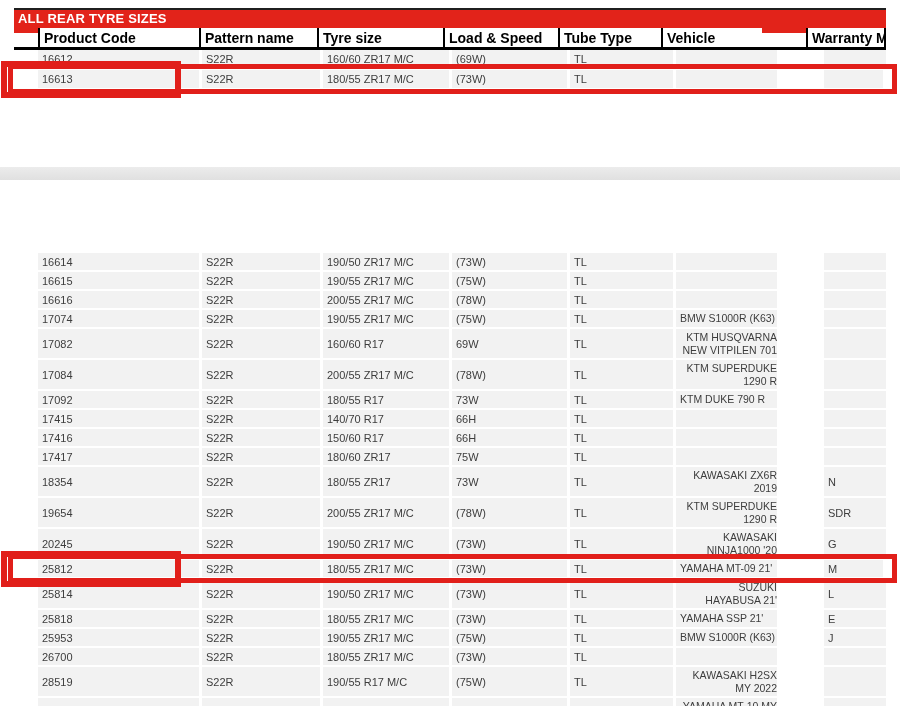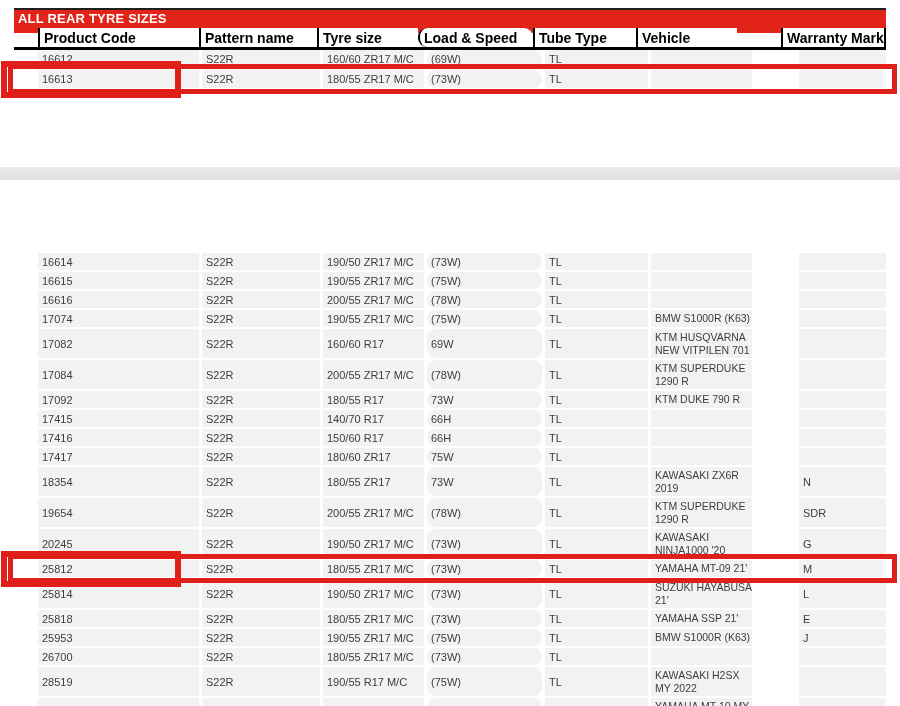--- a/index.html
+++ b/index.html
@@ -40,22 +40,22 @@
     box-sizing:border-box;background:var(--row-bg);
     margin-right:3px;
     font-size:11px;color:#3d3d3d;
     display:flex;align-items:center;padding:1px 0 1px 4px;
     min-height:17px;
   }
   .row-top .cell{min-height:18px;}
   .cell:last-child{margin-right:0;}
   .cell.c-vehicle{font-size:10.5px;line-height:12.5px;padding-top:2px;padding-bottom:2px;}
   
-  .w0{width:161px;margin-left:24px;} .w1{width:118px;} .w2{width:101px;}
-  .w3{width:115px;border-radius:9px;} .w4{width:103px;} .w5{width:101px;} .w6{width:132px;flex:1;margin-left:44px;}
+  .w0{width:161px;margin-left:24px;} .w1{width:118px;} .w2{width:126px;}
+  .w3{width:115px;} .w4{width:103px;} .w5{width:101px;text-align:right;} .w6{width:132px;flex:1;margin-left:44px;}
   
   .divider{
     position:absolute;left:0;top:167px;width:900px;height:13px;
     background:linear-gradient(#ececec,#e0e0e0);
   }
   
   .hl-band{
     position:absolute;left:-6px;top:-6px;right:-11px;bottom:-6px;
     border:5px solid var(--accent);
     pointer-events:none;z-index:5;

